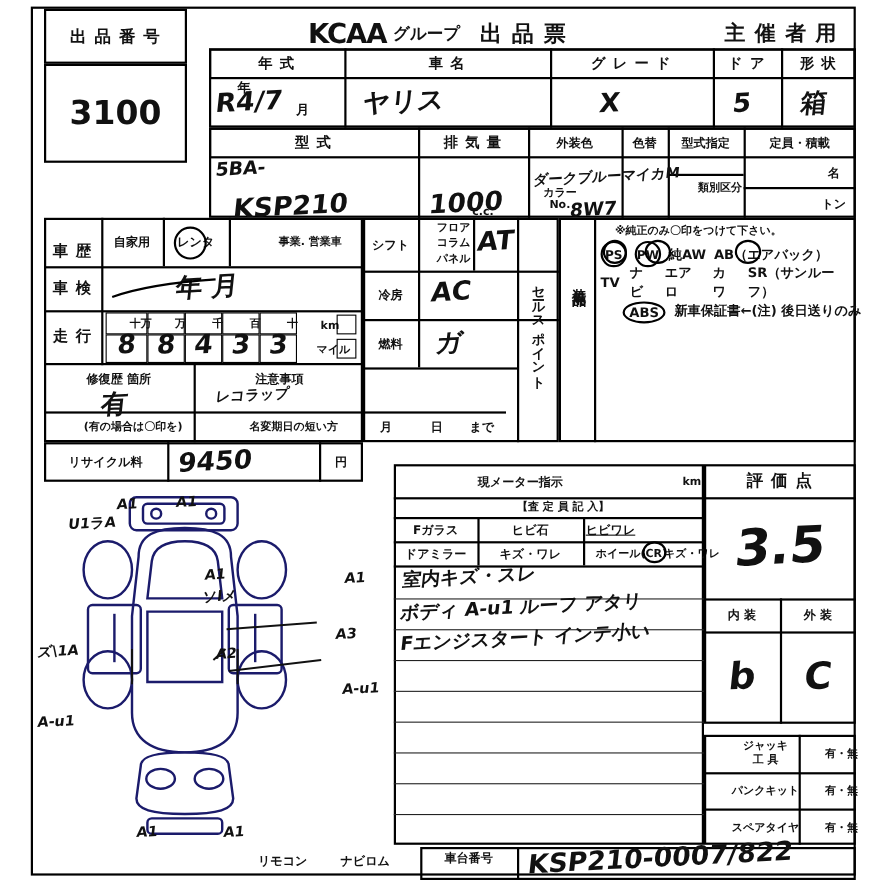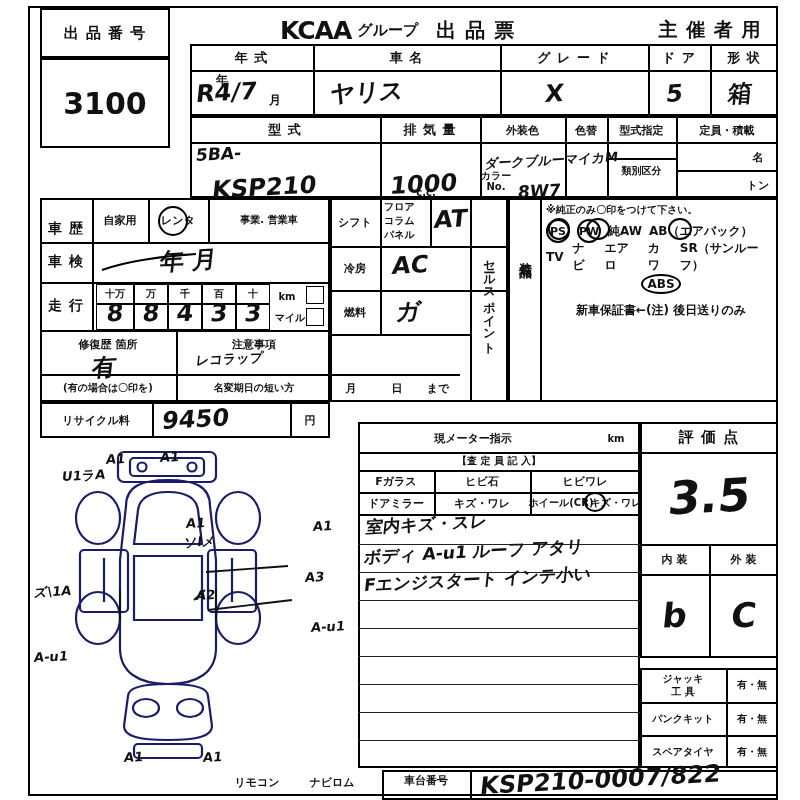--- a/index.html
+++ b/index.html
@@ -17,21 +17,21 @@
   .bx{position:absolute;box-sizing:border-box;border:2px solid #000;}
   .bxt{position:absolute;box-sizing:border-box;border:1px solid #000;}
 
   .lbl{
     position:absolute;box-sizing:border-box;
     display:flex;align-items:center;justify-content:center;
     font-size:13px;font-weight:bold;letter-spacing:1px;
     white-space:nowrap;
   }
   .lbl.sm{font-size:11px;letter-spacing:0;}
-  .lbl.xs{font-size:10px;letter-spacing:0;}
+  .lbl.xs{font-size:10px;letter-spacing:0;margin-left:13px;}
   .lbl.vert{
     writing-mode:vertical-rl;text-orientation:upright;letter-spacing:2px;
   }
 
   
   .hw{
     position:absolute;box-sizing:border-box;
     font-family:"DejaVu Sans","Liberation Sans",sans-serif;
     color:#111;
     display:flex;align-items:center;
@@ -240,21 +240,21 @@
   <div class="abs" style="left:668px;top:218px;width:24px;height:22px;border:2px solid #000;border-radius:50%;"></div>
 
   <div class="abs" style="left:546px;top:246px;width:230px;height:22px;display:flex;align-items:center;gap:9px;font-size:12px;font-weight:bold;">
     <span>TV</span>
     <span>ナビ</span>
     <span>エアロ</span>
     <span>カワ</span>
     <span>SR（サンルーフ）</span>
   </div>
 
-  <div class="abs" style="left:546px;top:274px;width:230px;height:22px;display:flex;align-items:center;gap:8px;font-size:12px;font-weight:bold;flex-direction:column;">
+  <div class="abs" style="left:566px;top:274px;width:230px;height:22px;display:flex;align-items:flex-start;gap:8px;font-size:12px;font-weight:bold;">
     <span style="border:2px solid #000;border-radius:50%;padding:1px 4px;">ABS</span>
     <span>新車保証書←(注) 後日送りのみ</span>
   </div>
 
   <div class="bx" style="left:28px;top:438px;width:330px;height:330px;border:none;"></div>
   <svg class="abs" style="left:30px;top:440px;" width="330" height="330" viewBox="0 0 330 330">
     <g stroke="#1b1b6b" stroke-width="2.2" fill="none">
 
       <rect x="88" y="12" width="98" height="30" rx="6"></rect>
       <rect x="100" y="18" width="74" height="18" rx="4"></rect>
@@ -310,21 +310,21 @@
   <div class="hline" style="left:358px;top:514px;width:282px;height:2px;"></div>
 
   <div class="lbl sm" style="left:358px;top:424px;width:230px;height:28px;">現メーター指示</div>
   <div class="lbl xs" style="left:596px;top:424px;width:40px;height:28px;">km</div>
   <div class="lbl xs" style="left:358px;top:452px;width:282px;height:18px;">【査 定 員 記 入】</div>
 
   <div class="vline" style="left:434px;top:470px;width:2px;height:44px;"></div>
   <div class="vline" style="left:530px;top:470px;width:2px;height:44px;"></div>
   <div class="lbl sm" style="left:358px;top:470px;width:76px;height:22px;">Fガラス</div>
   <div class="lbl sm" style="left:434px;top:470px;width:96px;height:22px;">ヒビ石</div>
-  <div class="lbl sm" style="left:530px;top:470px;width:110px;height:22px;">ヒビワレ</div>
+  <div class="lbl sm" style="left:500px;top:470px;width:110px;height:22px;text-decoration:underline;">ヒビワレ</div>
   <div class="lbl sm" style="left:358px;top:492px;width:76px;height:22px;">ドアミラー</div>
   <div class="lbl sm" style="left:434px;top:492px;width:96px;height:22px;">キズ・ワレ</div>
   <div class="lbl xs" style="left:530px;top:492px;width:62px;height:22px;">ホイール(CR)</div>
   <div class="lbl xs" style="left:592px;top:492px;width:48px;height:22px;">キズ・ワレ</div>
   <div class="abs" style="left:584px;top:492px;width:22px;height:20px;border:2px solid #000;border-radius:50%;"></div>
 
   <div class="hline" style="left:358px;top:544px;width:282px;height:1px;background:#222;"></div>
   <div class="hline" style="left:358px;top:572px;width:282px;height:1px;background:#222;"></div>
   <div class="hline" style="left:358px;top:600px;width:282px;height:1px;background:#222;"></div>
   <div class="hline" style="left:358px;top:628px;width:282px;height:1px;background:#222;"></div>

